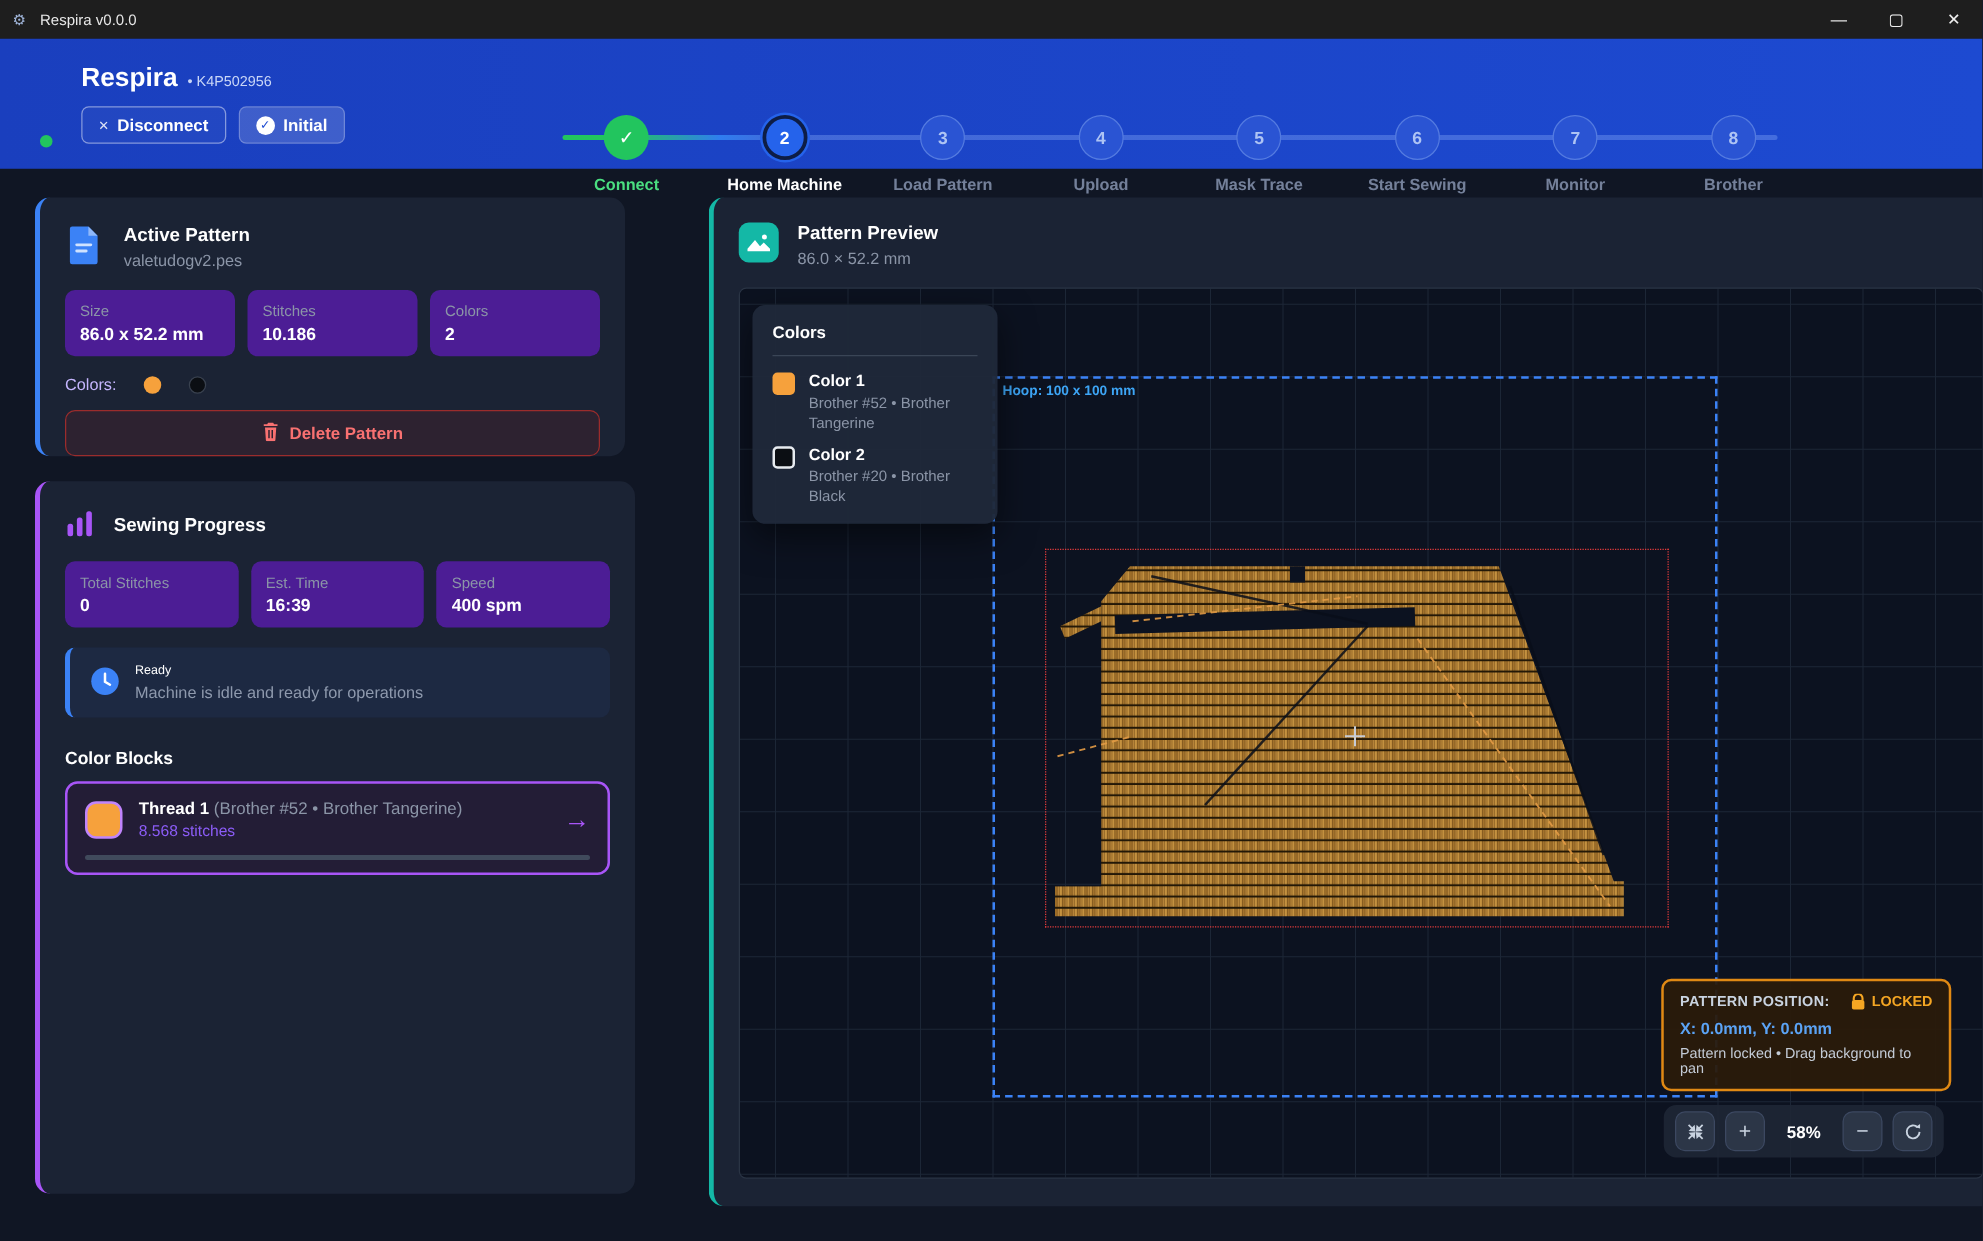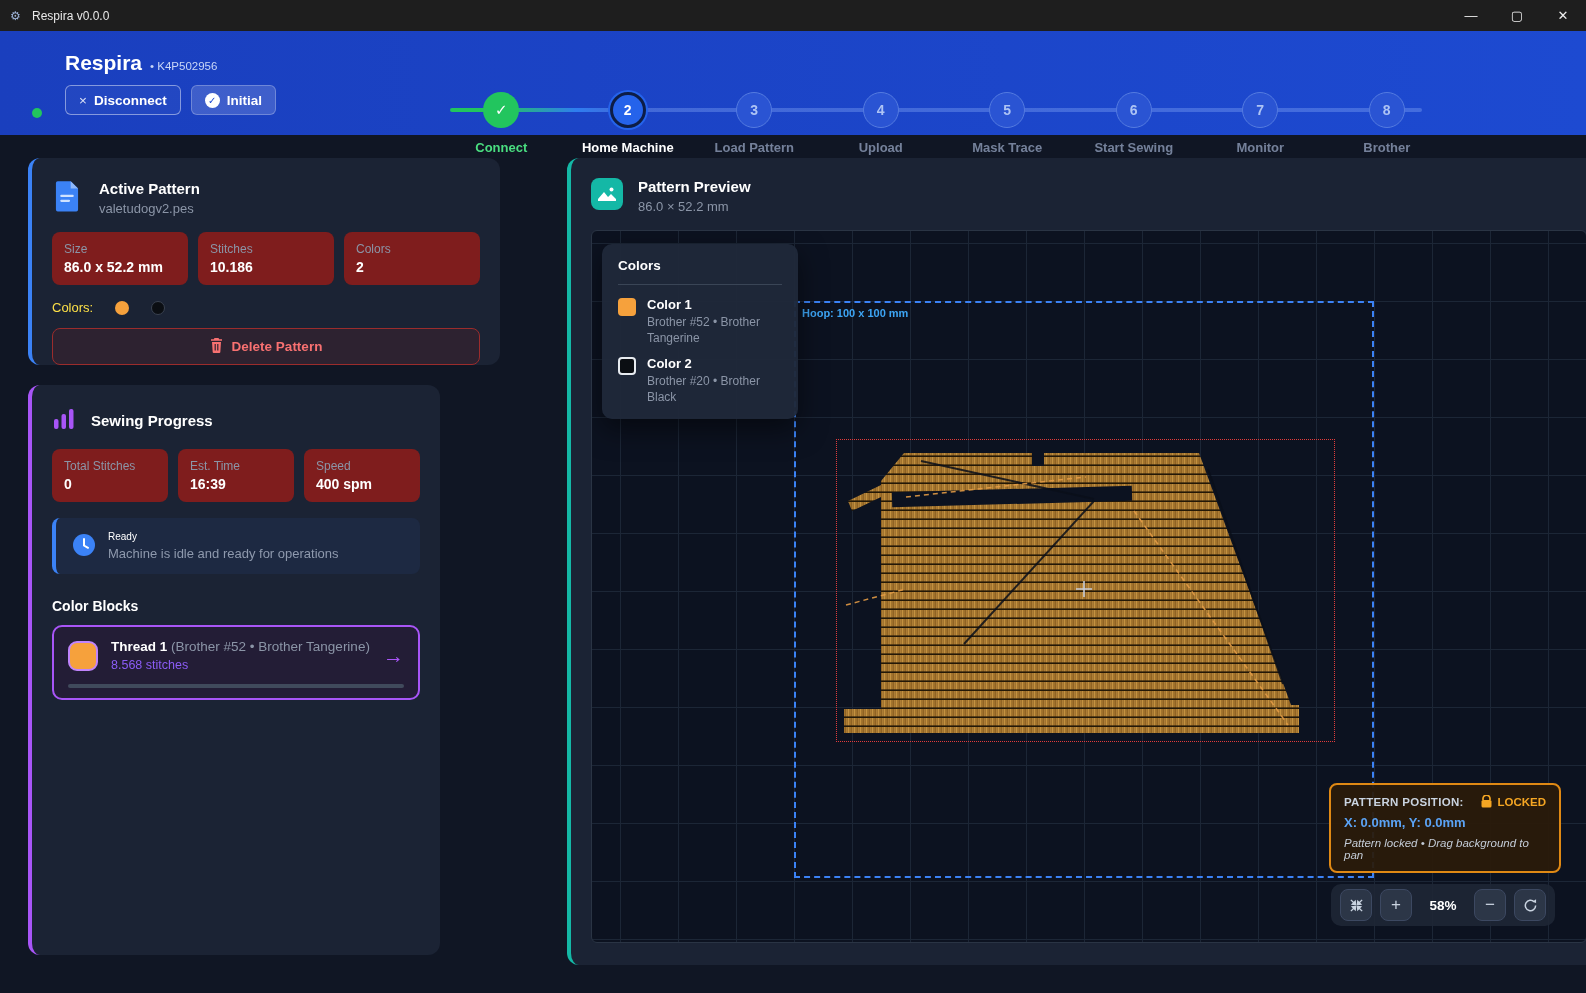--- a/index.html
+++ b/index.html
@@ -44,29 +44,29 @@
   
   .card { position:absolute; background:#1b2334; border-radius:12px; }
   .card.blue-edge   { border-left:4px solid #3b82f6; }
   .card.purple-edge { border-left:4px solid #a855f7; }
   .card.teal-edge   { border-left:4px solid #14b8a6; }
   .card-head { display:flex; gap:13px; align-items:flex-start; }
   .card-title { font-size:15px; font-weight:bold; color:#fff; }
   .card-sub { font-size:13px; color:#8b95a7; margin-top:4px; }
 
   #active-pattern { left:28px; top:158px; width:472px; height:207px; padding:22px 20px; }
-  #sewing-progress { left:28px; top:385px; width:412px; height:570px; padding:22px 20px; }
+  #sewing-progress { left:28px; top:385px; width:480px; height:570px; padding:22px 20px; }
   #preview-card { left:520px; top:158px; width:1040px; height:807px; padding:20px 20px;margin-left:47px; }
 
   .stat-row { display:flex; gap:10px; margin-top:16px; }
-  .stat-box { flex:1; background:#7f1d1d; border-radius:8px; padding:10px 12px; }
+  .stat-box { flex:1; background:#4c1d95; border-radius:8px; padding:10px 12px; }
   .stat-label { font-size:12px; color:#8b95a7; }
   .stat-value { font-size:14px; font-weight:bold; color:#fff; margin-top:3px; }
 
-  .colors-row { display:flex; align-items:center; gap:22px; margin-top:15px; font-size:13px; color:#fde047; }
+  .colors-row { display:flex; align-items:center; gap:22px; margin-top:15px; font-size:13px; color:#c4b5fd; }
   .swatch-dot { width:14px; height:14px; border-radius:50%; }
   .swatch-dot.dark { border:1px solid #39414f; }
 
   .delete-btn { margin-top:13px; width:100%; height:37px; background:rgba(153,27,27,.14); border:1px solid #9b2c2c; border-radius:8px; display:flex; align-items:center; justify-content:center; gap:9px; color:#f87171; font-size:13.5px; font-weight:bold; cursor:pointer; }
 
   .status-box { margin-top:16px; background:#1d2942; border-left:4px solid #3b82f6; border-radius:8px; padding:13px 16px; display:flex; gap:12px; align-items:flex-start; }
   .status-title { font-size:10px; font-weight:normal; color:#fff; }
   .status-text { font-size:13px; color:#8e99ad; margin-top:4px; }
   .clock-icon { width:24px; height:24px; flex:none; margin-top:2px; }
 
@@ -104,21 +104,21 @@
   .legend-swatch { width:18px; height:18px; border-radius:4px; flex:none; margin-top:1px; }
   .legend-swatch.dark { border:2px solid #e7ebf0; }
   .legend-name { font-size:13px; font-weight:bold; color:#fff; }
   .legend-detail { font-size:12px; color:#8b95a7; margin-top:3px; line-height:1.3; width:140px; }
 
   .pos-overlay { position:absolute; right:25px; top:552px; width:232px; background:rgba(43,27,10,.94); border:2px solid #e08914; border-radius:8px; padding:10px 13px; }
   .pos-row1 { display:flex; justify-content:space-between; align-items:center; }
   .pos-label { font-size:11.5px; font-weight:bold; color:#c9d3e0; letter-spacing:.3px; }
   .pos-locked { display:flex; align-items:center; gap:5px; font-size:11.5px; font-weight:bold; color:#f5a623; }
   .pos-coords { margin-top:7px; font-size:13px; font-weight:bold; color:#5ba3f5; }
-  .pos-hint { margin-top:7px; font-size:11.5px; font-style:italic; color:#c3cbd6; }
+  .pos-hint { margin-top:7px; font-size:11.5px; color:#c3cbd6; }
 
   .zoom-toolbar { position:absolute; right:31px; top:653px; height:42px; background:rgba(30,38,53,.92); border-radius:10px; padding:5px 9px; display:flex; align-items:center; gap:8px; }
   .tool-btn { width:32px; height:32px; background:#2c3647; border:1px solid #3c4861; border-radius:8px; display:flex; align-items:center; justify-content:center; color:#c9d3e0; font-size:17px; cursor:pointer; }
   .zoom-level { width:46px; text-align:center; font-size:13.5px; font-weight:bold; color:#fff; }
 
   .icon-box { width:34px; height:34px; flex:none; }
   .img-icon-bg { width:32px; height:32px; border-radius:8px; background:#14b8a6; display:flex; align-items:center; justify-content:center; }
 </style>
 </head>
 <body>

